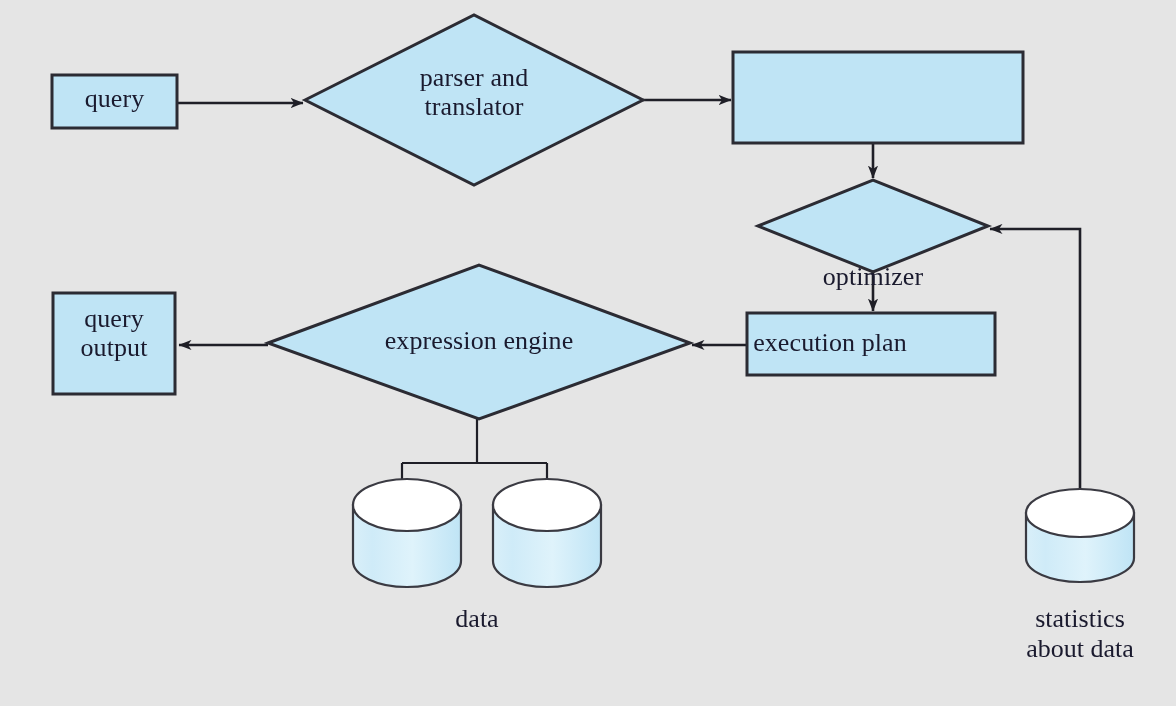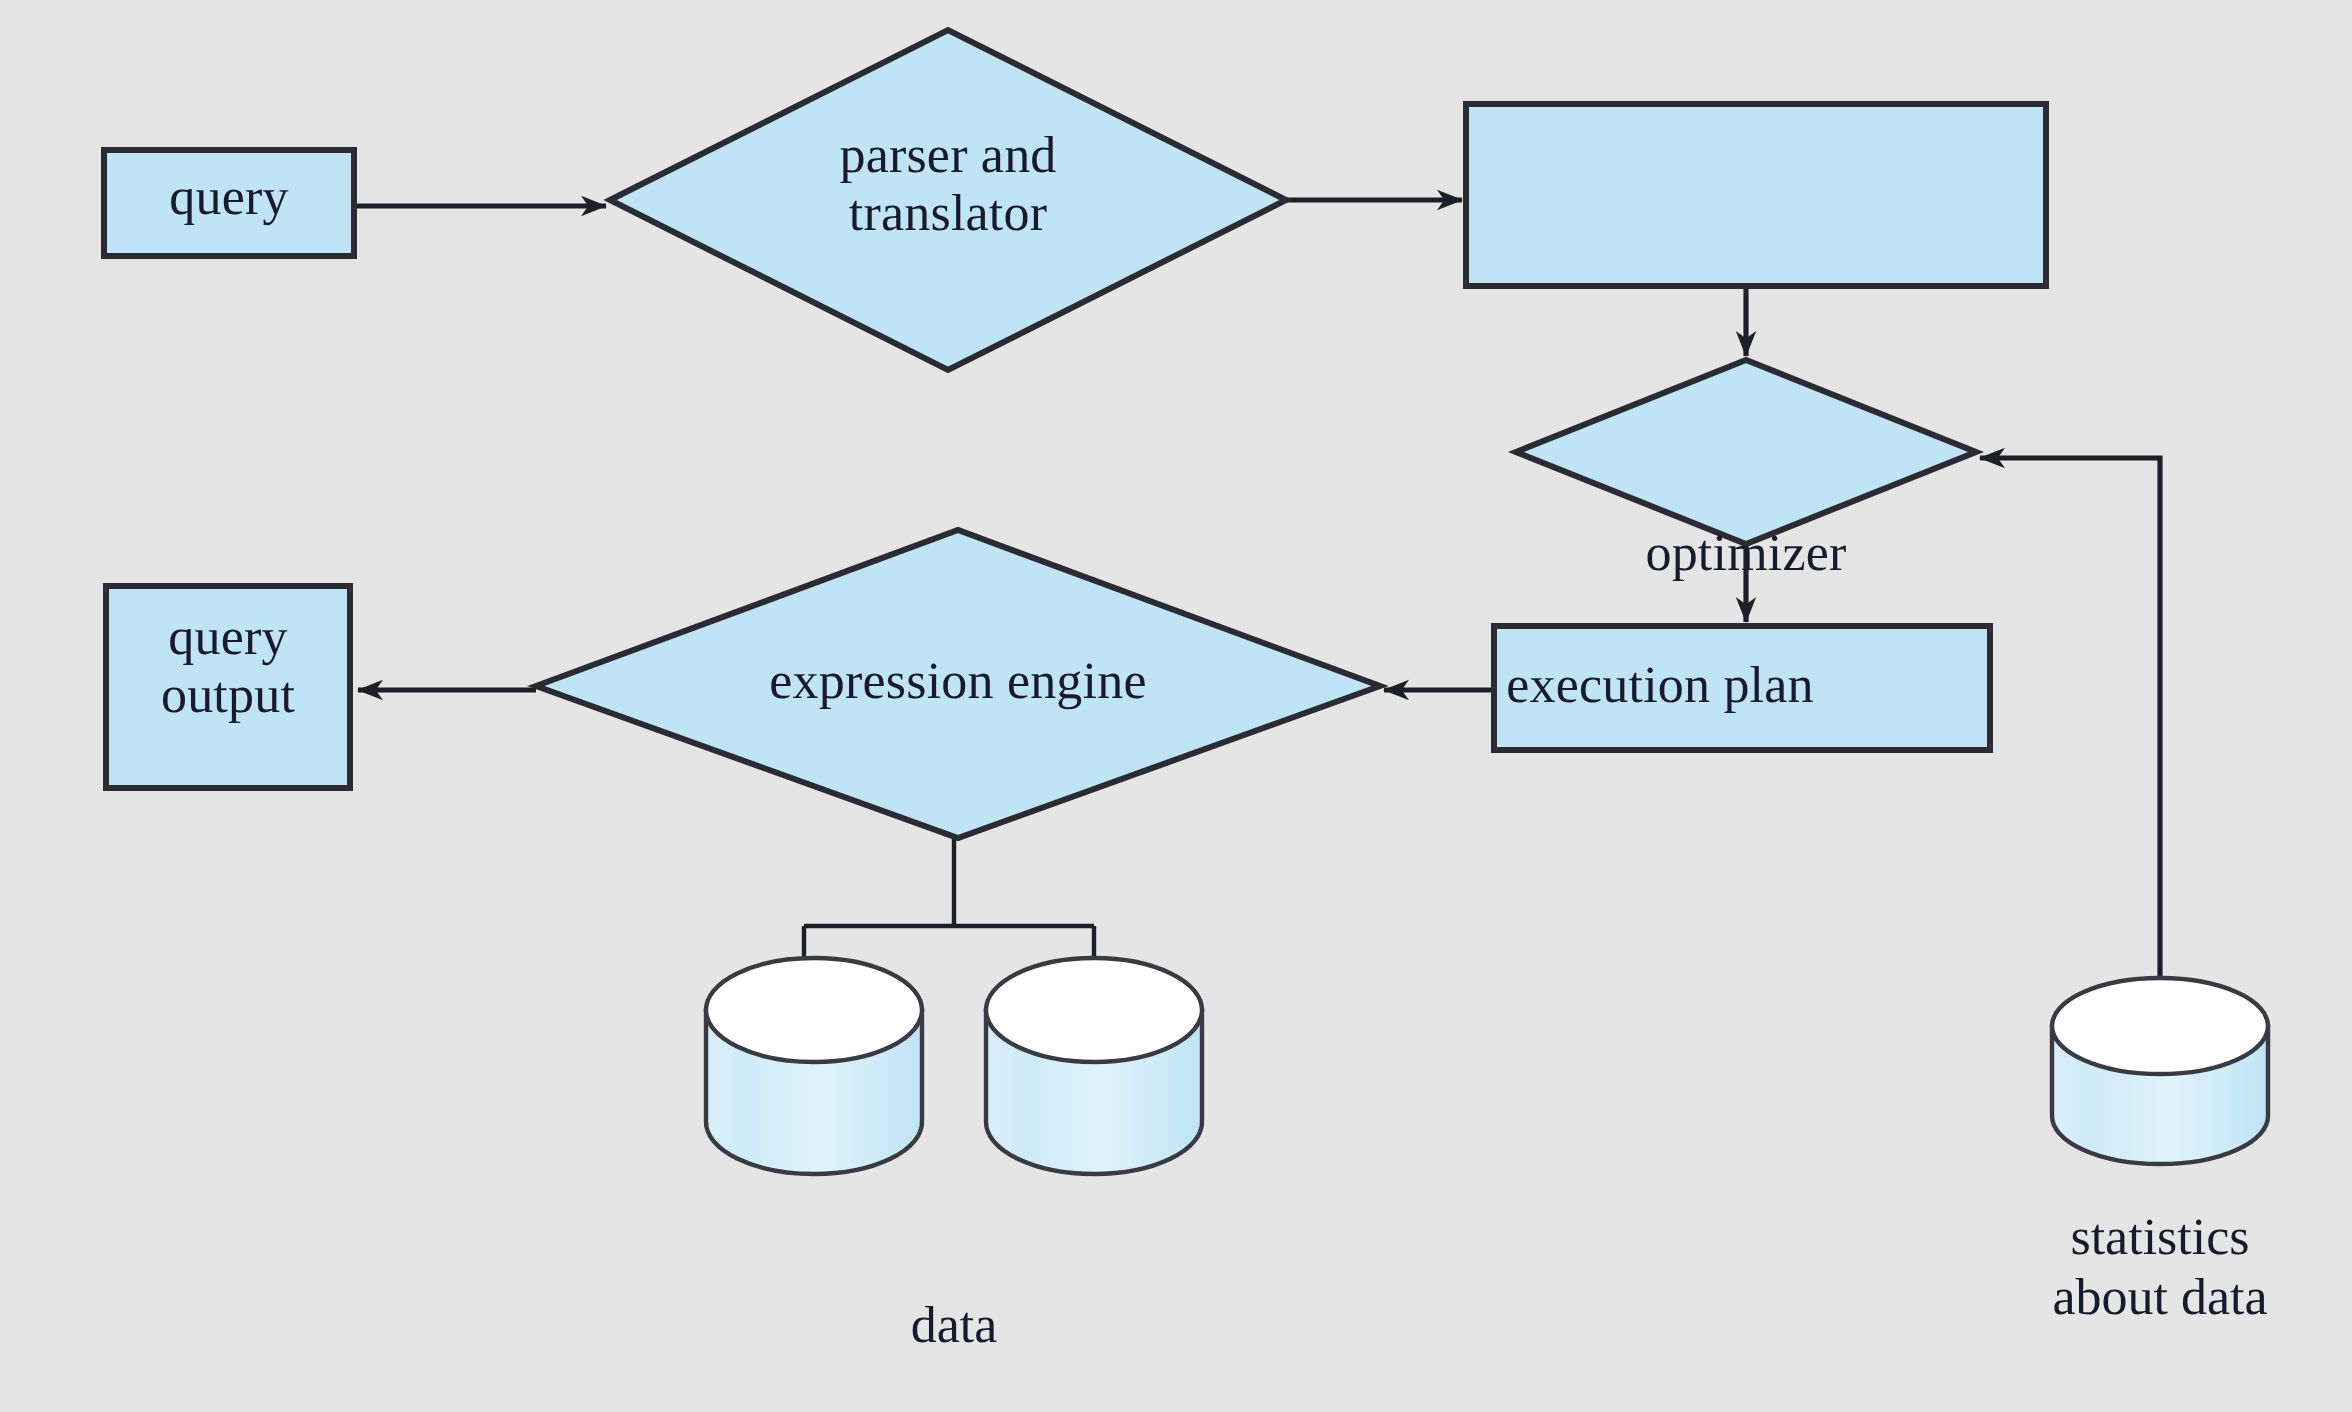--- a/index.html
+++ b/index.html
@@ -130,21 +130,21 @@
 
   <div class="node-label" style="left:773px; top:228px; width:200px;margin-top:34px;">optimizer</div>
 
   <div class="node-label" style="left:706px; top:328px; width:248px;">execution plan</div>
 
   <div class="node-label" style="left:319px; top:326px; width:320px;">expression engine</div>
 
   <div class="node-label" style="left:53px; top:304px; width:122px;">query
 output</div>
 
-  <div class="caption-label" style="left:377px; top:604px; width:200px;margin-top:44px;">data</div>
+  <div class="caption-label" style="left:377px; top:604px; width:200px;">data</div>
 
   <div class="caption-label" style="left:960px; top:604px; width:240px;">statistics
 about data</div>
 
   <div class="hit" style="left:52px; top:75px; width:125px; height:53px;"></div>
   <div class="hit" style="left:305px; top:15px; width:338px; height:170px;"></div>
   <div class="hit" style="left:733px; top:52px; width:290px; height:91px;"></div>
   <div class="hit" style="left:758px; top:180px; width:230px; height:92px;"></div>
   <div class="hit" style="left:747px; top:313px; width:248px; height:62px;"></div>
   <div class="hit" style="left:268px; top:265px; width:422px; height:154px;"></div>

